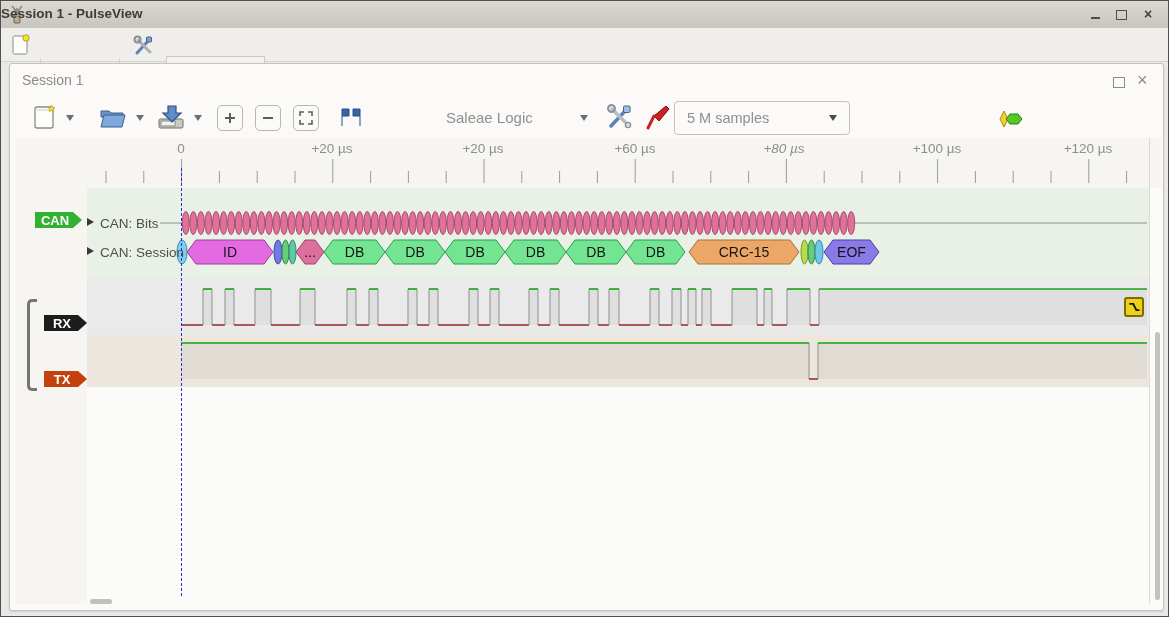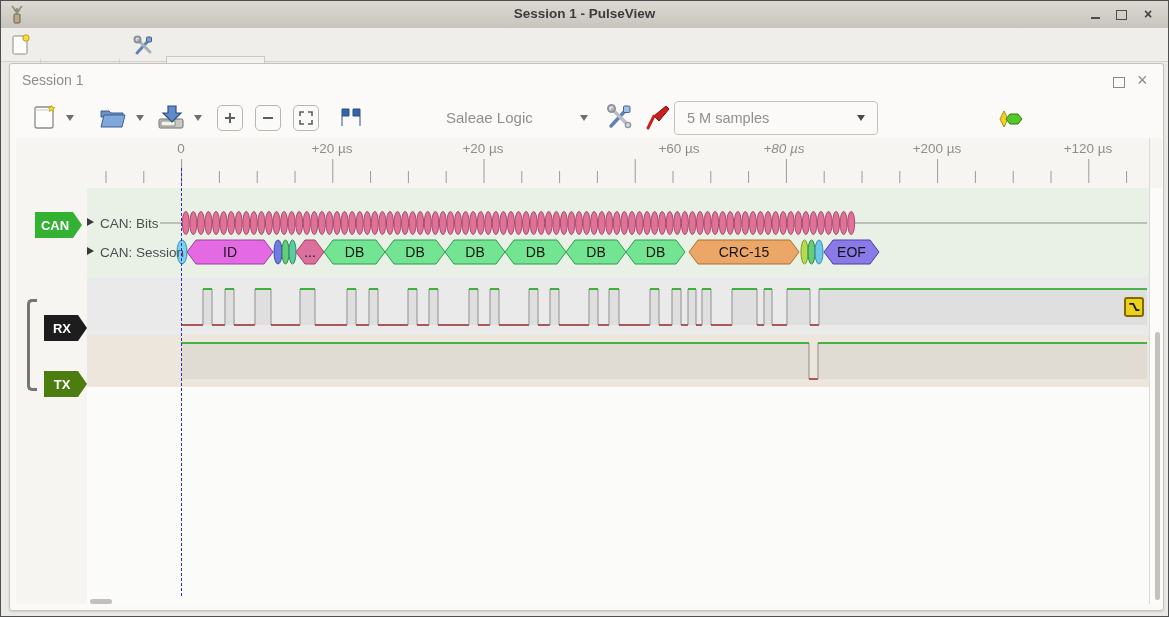--- a/index.html
+++ b/index.html
@@ -3,21 +3,21 @@
 <meta charset="utf-8">
 <style>
   html,body{margin:0;padding:0;background:#888;}
   #canvas{position:relative;width:1169px;height:617px;background:#ebe9e6;
     border:1px solid #4f4f4f;box-sizing:border-box;overflow:hidden;
     font-family:"Liberation Sans",sans-serif;-webkit-font-smoothing:antialiased;}
   .abs{position:absolute;}
   
   .titlebar{left:0;top:0;width:100%;height:27px;background:linear-gradient(#dcd8d2,#c8c4be);
     border-bottom:1px solid #a5a19b;}
-  .title-text{left:0;top:0;width:100%;height:27px;line-height:26px;text-align:center;
+  .title-text{left:0;top:0;width:100%;height:27px;line-height:26px;text-align:left;
     font-size:13.5px;font-weight:bold;color:#3c3c3c;}
   .winbtn{top:7px;width:14px;height:13px;display:flex;align-items:center;justify-content:center;color:#444;}
   .min-bar{width:9px;height:2px;background:#4c4c4c;margin-top:6px;}
   .max-box{width:9px;height:8px;border:1.5px solid #4c4c4c;}
   .close-x{font-size:14px;font-weight:bold;color:#3f3f3f;line-height:13px;}
   
   .main-toolbar{left:0;top:27px;width:100%;height:33px;background:#f0eeeb;border-bottom:1px solid #d6d3ce;}
   .tb-sep{top:31px;width:1px;height:25px;background:#d2cfca;}
   .run-circle{left:47px;top:37px;width:13px;height:13px;border-radius:50%;
     background:radial-gradient(circle at 35% 30%,#c6c6c6,#7b7b7b);border:1px solid #606060;}
@@ -43,21 +43,21 @@
   .combo-text{font-size:14.5px;color:#8f8f8f;flex:1;}
   .combo .caret{border-top-color:#4a4a4a;}
   .device-label{font-size:15px;color:#8f8f8f;}
   
   .trace-view{left:6px;top:74px;width:1146px;height:466px;background:#fbfbf9;overflow:hidden;}
   .strip{background:#f6f5f2;}
   .band{left:71px;width:1062px;}
   .ruler-label{position:absolute;top:3px;transform:translateX(-50%);font-size:13.5px;color:#8e8e8e;white-space:nowrap;}
   .row-label{font-size:13.5px;color:#4e4e4e;white-space:nowrap;}
   .expander{width:0;height:0;border-left:7px solid #3a3a3a;border-top:4.5px solid transparent;border-bottom:4.5px solid transparent;}
-  .tag{height:26px;display:flex;align-items:center;justify-content:center;padding-right:7px;
+  .tag{height:16px;display:flex;align-items:center;justify-content:center;padding-right:7px;
     box-sizing:border-box;color:#fff;font-size:13px;font-weight:bold;
     clip-path:polygon(0 0,calc(100% - 9px) 0,100% 50%,calc(100% - 9px) 100%,0 100%);}
   .bracket{width:10px;border-left:3px solid #757575;border-top:3px solid #757575;border-bottom:3px solid #757575;
     border-radius:5px 0 0 5px;box-sizing:border-box;}
   .trigger-btn{left:1108px;top:159px;width:20px;height:20px;background:#ecd11c;border:2px solid #7e6c00;
     border-radius:3px;box-sizing:border-box;display:flex;align-items:center;justify-content:center;}
   .cursor-line{left:165px;top:30px;width:0;height:428px;border-left:1px dashed #2b2bd2;}
   .hscroll{left:74px;top:461px;width:22px;height:5px;background:#c2c0bc;border-radius:2.5px;}
   .vscroll{left:1139px;top:194px;width:5px;height:268px;background:#c4c2be;border-radius:2.5px;}
   svg{display:block;}
@@ -173,21 +173,21 @@
         <circle cx="23" cy="23" r="2.6" fill="#d7dbe0" stroke="#8f959e" stroke-width="1.4"></circle>
       </svg>
     </div>
     <div class="abs" style="left:634px;top:38px;">
       <svg width="28" height="30" viewBox="0 0 28 30">
         <path d="M22 4 l3 3 -10 12 -5 -5 z" fill="#cc1f1f" stroke="#7e0f0f"></path>
         <path d="M10 14 L4 26" stroke="#cc1f1f" stroke-width="3" stroke-linecap="round"></path>
       </svg>
     </div>
 
-    <div class="abs combo" style="left:664px;top:37px;width:204px;">
+    <div class="abs combo" style="left:664px;top:37px;width:176px;">
       <span class="combo-text">5 M samples</span>
       <div class="caret"></div>
     </div>
 
     <div class="abs" style="left:986px;top:44px;">
       <svg width="32" height="22" viewBox="0 0 32 22">
         <path d="M8 3 L12 11 L8 19 L4 11 z" fill="#f2cf2a" stroke="#a88f10"></path>
         <path d="M14 6 h8 l4 5 -4 5 h-8 l-4 -5 z" fill="#55c828" stroke="#2e7e10"></path>
       </svg>
     </div>
@@ -198,23 +198,23 @@
       <div class="abs strip" style="left:0;top:50px;width:71px;height:416px;"></div>
       <div class="abs band" style="top:50px;height:89px;background:#e9f1e7;"></div>
       <div class="abs band" style="top:139px;height:58px;background:#eaeaea;"></div>
       <div class="abs band" style="top:197px;height:52px;background:#ece6dd;"></div>
       <div class="abs" style="left:1133px;top:0;width:1px;height:466px;background:#dcdad6;"></div>
 
       <div id="ruler-labels">
           <div class="ruler-label" style="left: 165px;">0</div>
           <div class="ruler-label" style="left: 316px;">+20 µs</div>
           <div class="ruler-label" style="left: 467px;">+20 µs</div>
-          <div class="ruler-label" style="left: 619px; margin-left: 44px;">+60 µs</div>
+          <div class="ruler-label" style="left: 619px;">+60 µs</div>
           <div class="ruler-label" style="left: 768px; font-style: italic;">+80 µs</div>
-          <div class="ruler-label" style="left: 921px;">+200 µs</div>
+          <div class="ruler-label" style="left: 921px;">+100 µs</div>
           <div class="ruler-label" style="left: 1072px;">+120 µs</div>
         </div>
 
       <svg id="wave-svg" class="abs" style="left:0;top:0;" width="1146" height="466">
           <g>
             <line x1="90" y1="33" x2="90" y2="45" stroke="#9a9a9a" stroke-width="1"></line>
             <line x1="127.8" y1="33" x2="127.8" y2="45" stroke="#9a9a9a" stroke-width="1"></line>
             <line x1="165.6" y1="21" x2="165.6" y2="45" stroke="#9a9a9a" stroke-width="1"></line>
             <line x1="203.39999999999998" y1="33" x2="203.39999999999998" y2="45" stroke="#9a9a9a" stroke-width="1"></line>
             <line x1="241.2" y1="33" x2="241.2" y2="45" stroke="#9a9a9a" stroke-width="1"></line>
@@ -486,21 +486,21 @@
           </g>
         </svg>
 
       <div class="abs expander" style="left:71px;top:80px;"></div>
       <div class="abs row-label" style="left:84px;top:78px;">CAN: Bits</div>
       <div class="abs expander" style="left:71px;top:109px;"></div>
       <div class="abs row-label" style="left:84px;top:107px;">CAN: Session</div>
 
       <div class="abs tag" style="left:19px;top:74px;width:47px;background:#33b133;">CAN</div>
       <div class="abs tag" style="left:28px;top:177px;width:43px;background:#1d1d1d;">RX</div>
-      <div class="abs tag" style="left:28px;top:233px;width:43px;background:#4d7c0f;">TX</div>
+      <div class="abs tag" style="left:28px;top:233px;width:43px;background:#c2410c;">TX</div>
       <div class="abs bracket" style="left:11px;top:161px;height:92px;"></div>
 
       <div class="abs trigger-btn">
         <svg width="14" height="14" viewBox="0 0 18 18">
             <path d="M3 5 H8 L12 13 H16" stroke="#141400" stroke-width="2.4" fill="none"></path>
           </svg>
       </div>
 
       <div class="abs cursor-line"></div>
 

